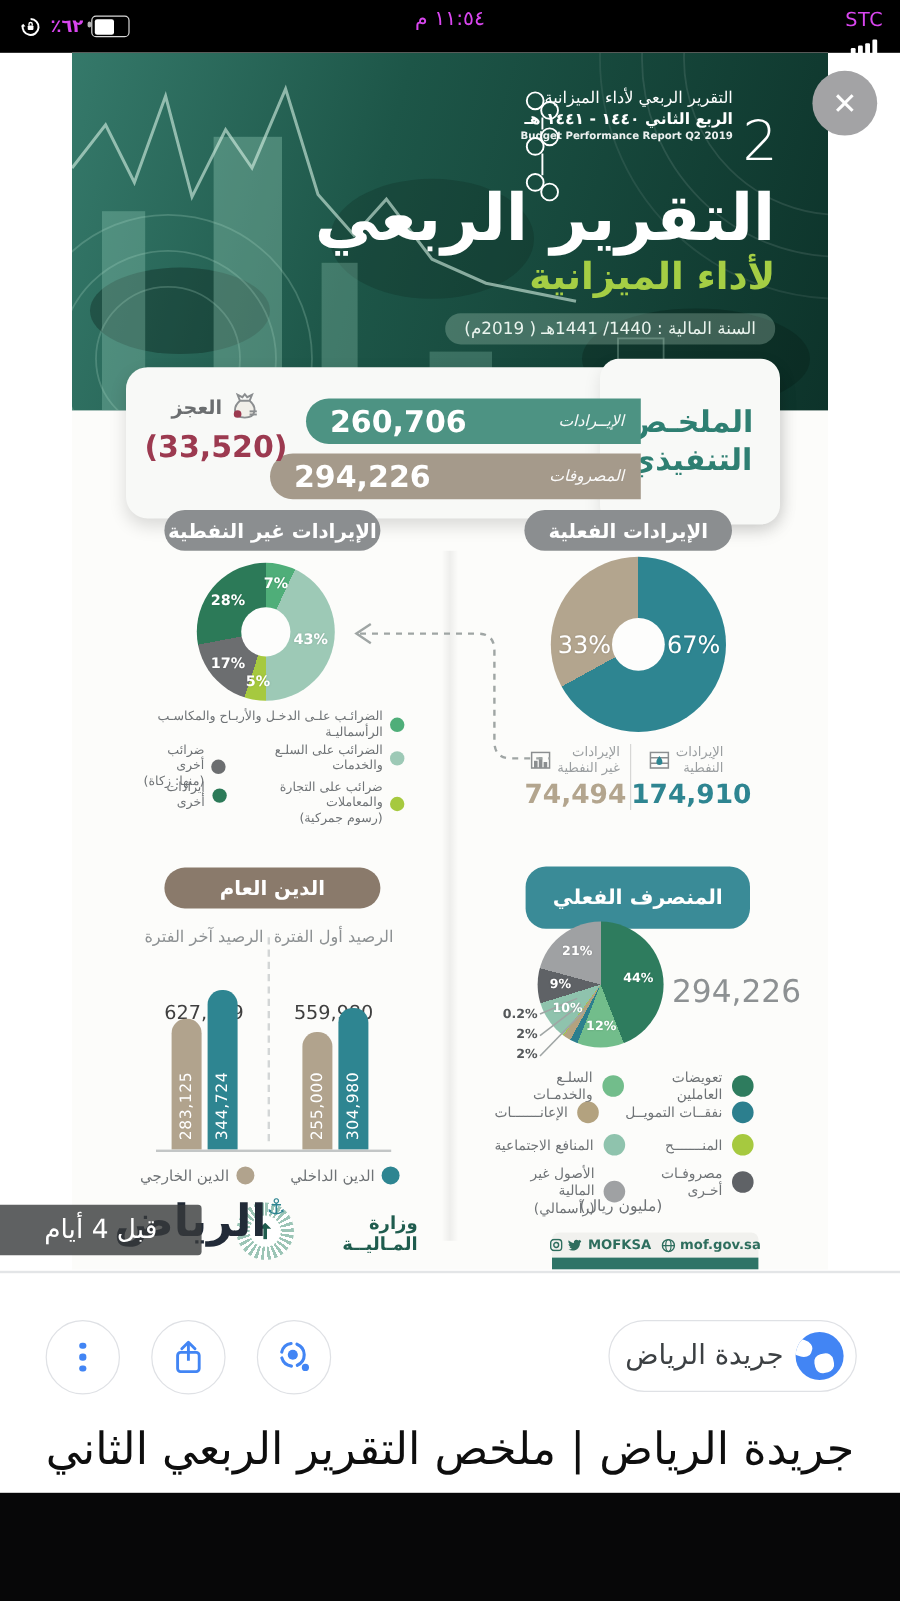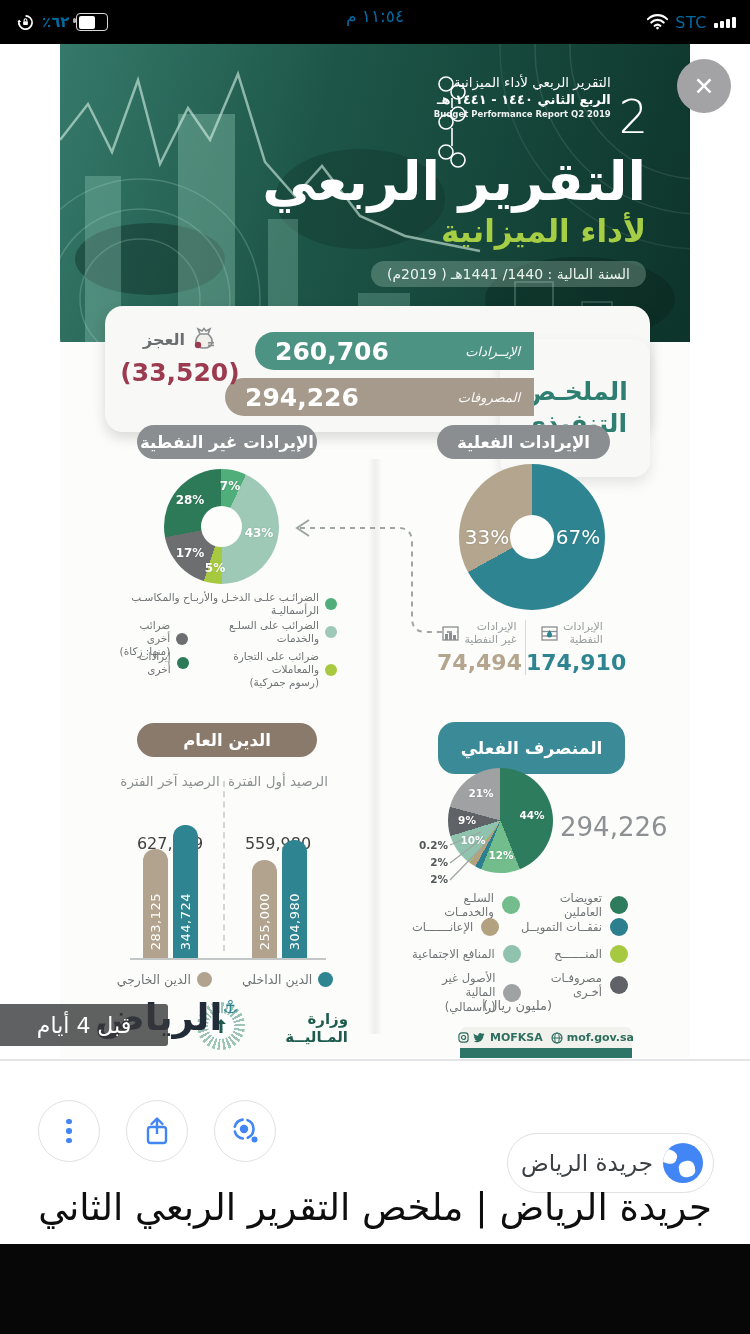--- a/index.html
+++ b/index.html
@@ -1,23 +1,23 @@
 <!DOCTYPE html>
 <html><head>
 <meta charset="utf-8">
 <style>
   html,body{margin:0;padding:0;background:#fff;}
   body{font-family:"DejaVu Sans","Liberation Sans",sans-serif;}
   .stage{position:relative;width:750px;height:1334px;background:#fff;overflow:hidden;margin:0 auto;}
 
   
-  .statusbar{position:absolute;left:0;top:0;width:750px;height:44px;background:#000;color:#0369a1;}
+  .statusbar{position:absolute;left:0;top:0;width:750px;height:44px;background:#000;color:#d946ef;}
   .st-left{position:absolute;left:16px;top:0;height:44px;display:flex;align-items:center;gap:7px;direction:rtl;}
   .st-center{position:absolute;left:0;top:0;width:750px;height:31px;display:flex;align-items:center;justify-content:center;font-size:17px;font-weight:normal;direction:rtl;}
-  .st-right{position:absolute;right:14px;top:0;height:44px;display:flex;align-items:center;gap:7px;}
+  .st-right{position:absolute;right:14px;top:0;height:44px;display:flex;align-items:center;gap:7px;flex-direction:column;}
   .battery{width:27px;height:13px;border:1.5px solid rgba(255,255,255,.85);border-radius:4px;position:relative;display:flex;align-items:center;justify-content:flex-end;padding:1.5px;}
   .battery .fill{width:60%;height:100%;background:#fff;border-radius:2px;}
   .battery .tip{position:absolute;left:-4px;top:4px;width:2.5px;height:5px;background:rgba(255,255,255,.7);border-radius:2px;}
   .st-pct{font-size:15px;font-weight:bold;}
   .sigbars{display:flex;align-items:flex-end;gap:2px;height:12px;}
   .sigbars span{width:4px;background:#fff;border-radius:1px;display:block;}
   .carrier{font-size:16px;font-weight:500;letter-spacing:.5px;}
 
   
   .info{position:absolute;left:60px;top:44px;width:630px;height:1014px;background:#fcfcfa;overflow:hidden;}
@@ -30,21 +30,21 @@
   .badge-l3{font-size:8.5px;opacity:.92;direction:ltr;margin-top:2px;font-weight:bold;}
   .badge-orn{display:flex;align-items:center;gap:2px;}
   .badge-num{font-size:46px;font-weight:300;line-height:86px;color:#fff;}
   .ititle{position:absolute;top:110px;right:44px;text-align:right;direction:rtl;}
   .ititle h1{margin:0;font-size:54px;line-height:1.05;color:#fff;font-weight:bold;}
   .ititle h2{margin:2px 0 0;font-size:31px;color:#a5ce44;font-weight:bold;}
   .fy-pill{display:inline-block;margin-top:12px;background:rgba(190,222,206,.28);color:#eaf4ee;font-size:14px;padding:5px 16px;border-radius:16px;direction:rtl;}
 
   
   .scard{position:absolute;left:45px;top:262px;width:545px;height:126px;background:#f8f9f7;border-radius:18px;box-shadow:0 6px 14px rgba(0,0,0,.14);}
-  .stab{position:absolute;left:440px;top:255px;width:150px;height:138px;background:#f8f9f7;border-radius:16px;box-shadow:0 6px 14px rgba(0,0,0,.10);display:flex;align-items:center;justify-content:center;color:#2e7f72;font-size:25px;font-weight:bold;text-align:center;white-space:pre-line;line-height:1.3;direction:rtl;margin-top:40px;}
+  .stab{position:absolute;left:440px;top:255px;width:150px;height:138px;background:#f8f9f7;border-radius:16px;box-shadow:0 6px 14px rgba(0,0,0,.10);display:flex;align-items:center;justify-content:center;color:#2e7f72;font-size:25px;font-weight:bold;text-align:center;white-space:pre-line;line-height:1.3;direction:rtl;}
   .vpill{position:absolute;height:38px;display:flex;align-items:center;justify-content:space-between;direction:rtl;padding:0 14px 0 20px;border-radius:19px 0 0 19px;color:#fff;}
   .vpill .plabel{font-size:13px;opacity:.95;font-style:italic;}
   .vpill .pval{font-size:25px;font-weight:bold;direction:ltr;}
   .pill-rev{left:195px;top:288px;width:245px;background:#4d9383;}
   .pill-exp{left:165px;top:334px;width:275px;background:#a59a8b;}
   .deficit{position:absolute;left:55px;top:282px;width:130px;text-align:center;direction:rtl;}
   .def-row{display:flex;align-items:center;justify-content:center;gap:6px;font-size:16px;font-weight:bold;color:#6b6e70;}
   .def-val{margin-top:6px;font-size:25px;font-weight:bold;color:#9c3a50;direction:ltr;}
 
   
@@ -114,21 +114,21 @@
 
   
   .chip{position:absolute;left:0;top:1004px;width:168px;height:42px;background:rgba(55,57,59,.8);color:#fff;font-size:22px;display:flex;align-items:center;justify-content:center;direction:rtl;border-radius:0 3px 3px 0;}
   .hairline{position:absolute;left:0;top:1059px;width:750px;height:2px;background:#e3e5e7;}
   .closebtn{position:absolute;left:677px;top:59px;width:54px;height:54px;border-radius:50%;background:#a3a3a5;color:#fff;display:flex;align-items:center;justify-content:center;font-size:25px;font-weight:bold;cursor:pointer;}
 
   
   .circ{position:absolute;top:1100px;width:60px;height:60px;border:1.5px solid #dfe1e5;border-radius:50%;background:#fff;display:flex;align-items:center;justify-content:center;cursor:pointer;}
   .menudots{display:flex;flex-direction:column;gap:4px;}
   .menudots span{width:5.5px;height:5.5px;border-radius:50%;background:#4285f4;}
-  .srcpill{position:absolute;left:507px;top:1100px;width:207px;height:60px;border:1.5px solid #dfe1e5;border-radius:30px;background:#fff;display:flex;direction:rtl;align-items:center;padding:0 10px;gap:10px;box-sizing:border-box;cursor:pointer;margin-top:33px;}
+  .srcpill{position:absolute;left:507px;top:1100px;width:207px;height:60px;border:1.5px solid #dfe1e5;border-radius:30px;background:#fff;display:flex;direction:rtl;align-items:center;padding:0 10px;gap:10px;box-sizing:border-box;cursor:pointer;}
   .srcpill .txt{font-size:23px;color:#3c4043;}
   .globe{width:40px;height:40px;border-radius:50%;background:#4285f4;position:relative;overflow:hidden;flex:0 0 auto;}
   .globe b{position:absolute;background:#fff;border-radius:40%;}
   .g1{width:20px;height:14px;left:-6px;top:6px;transform:rotate(18deg);}
   .g2{width:16px;height:16px;left:16px;top:18px;transform:rotate(-12deg);}
   .caption{position:absolute;left:0;top:1186px;width:750px;text-align:center;font-size:37px;color:#0e0e0e;font-weight:500;direction:rtl;}
 
   
   .bbar{position:absolute;left:0;top:1244px;width:750px;height:90px;background:#070708;}
 </style>

